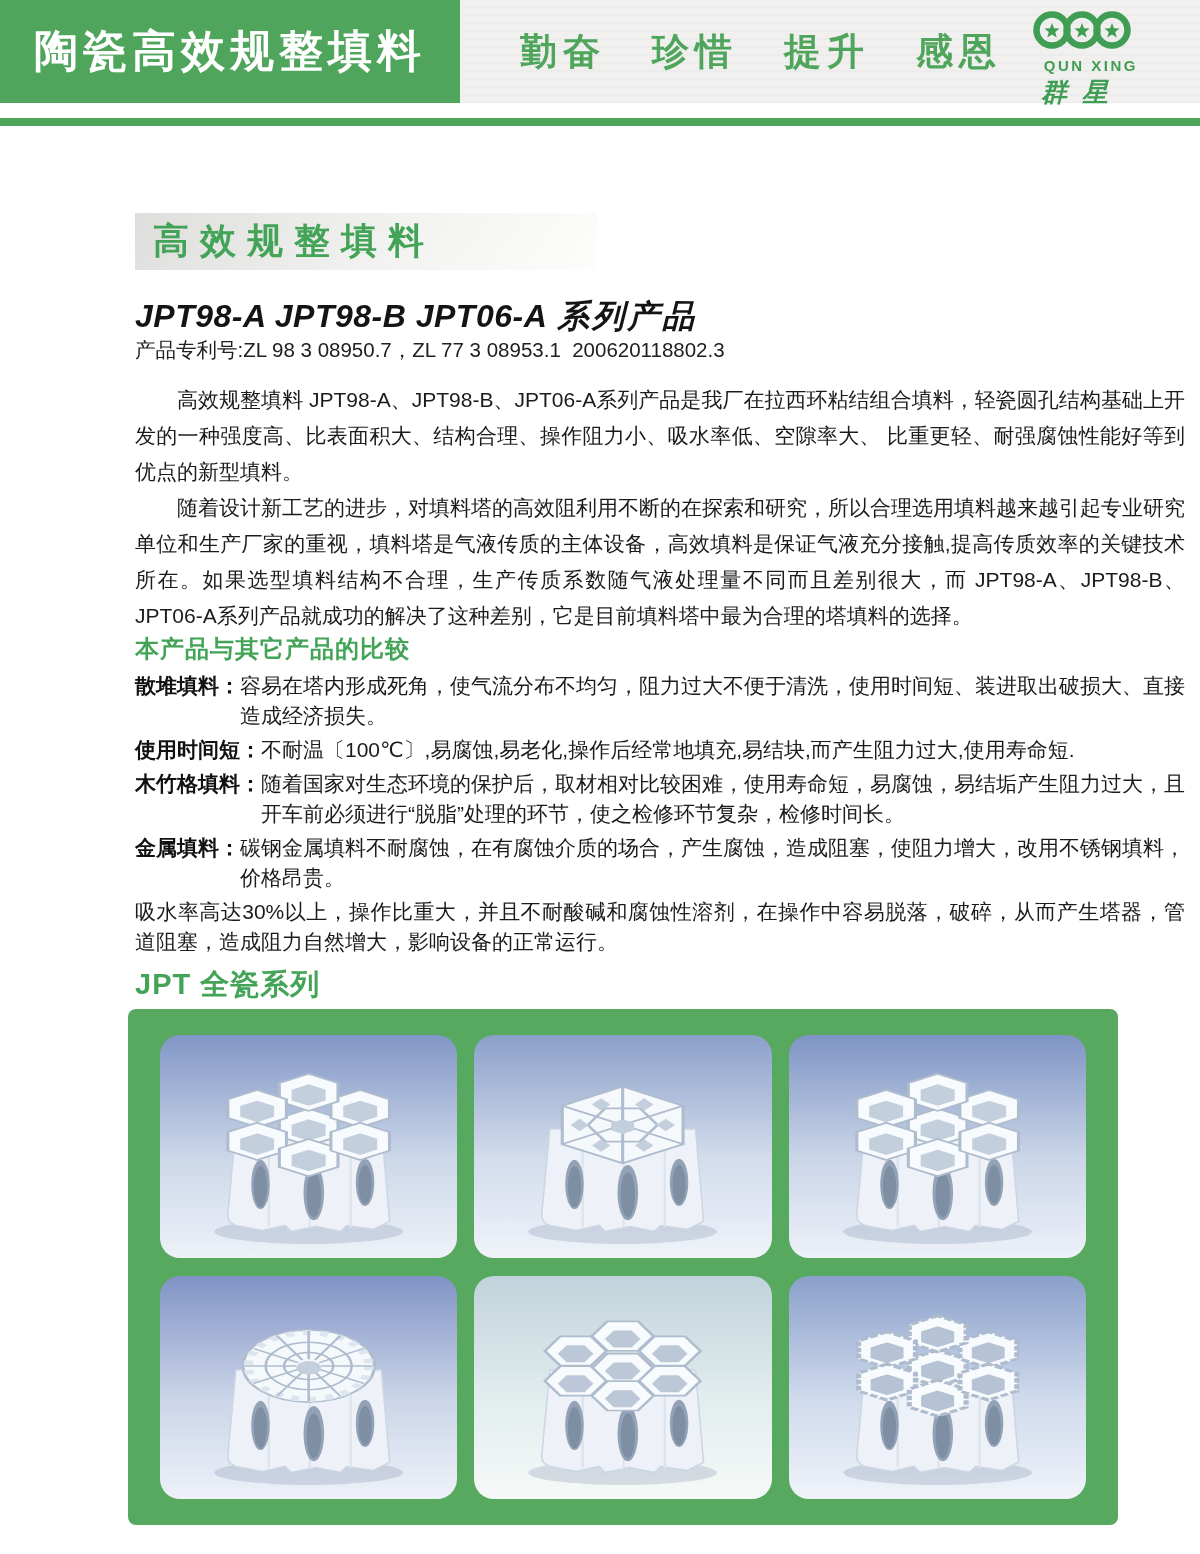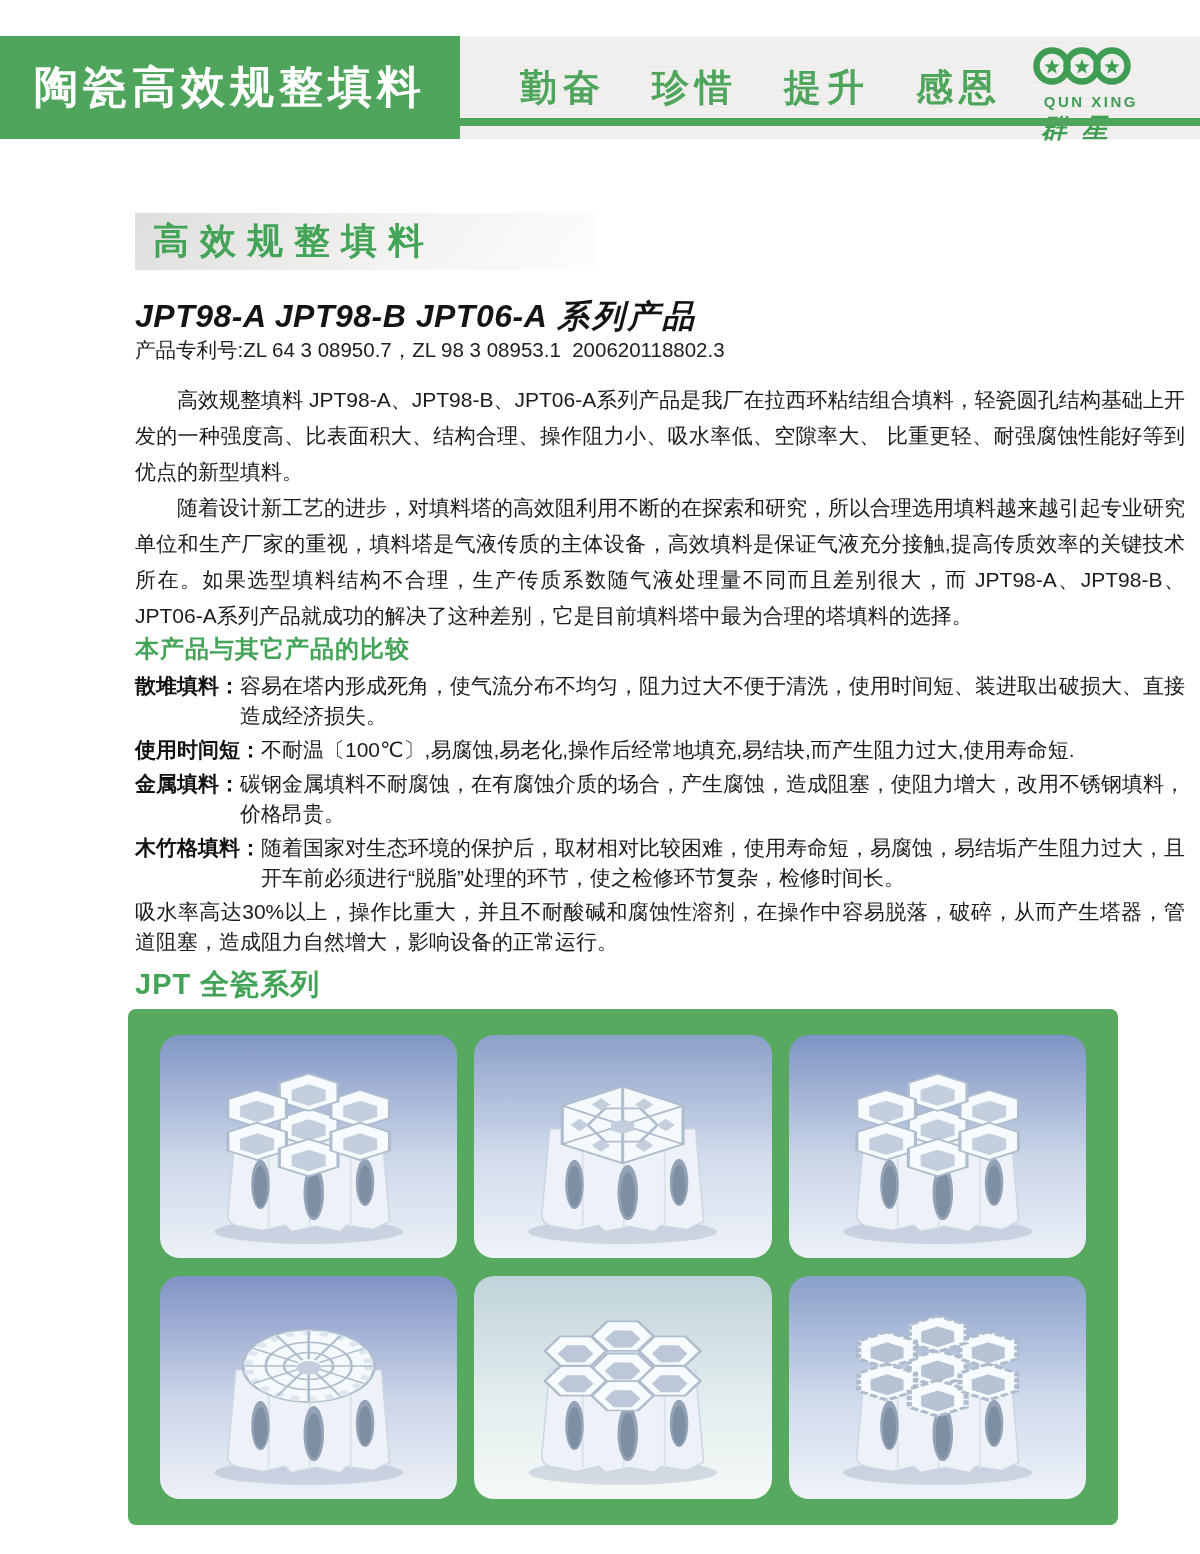--- a/index.html
+++ b/index.html
@@ -9,21 +9,21 @@
     --band-gray:#f0efee;
     --text-dark:#1f1f1f;
   }
   html,body{margin:0;padding:0;}
   body{
     width:1200px;height:1554px;overflow:hidden;background:#ffffff;
     font-family:"Liberation Sans","DejaVu Sans",sans-serif;
     color:var(--text-dark);position:relative;
   }
   
-  .header{position:absolute;left:0;top:0;width:1200px;height:80px;margin-top:36px;}
+  .header{position:absolute;left:0;top:0;width:1200px;height:80px;}
   .header-green{
     position:absolute;left:0;top:0;width:460px;height:103px;background:var(--green);
     display:flex;align-items:center;justify-content:center;
   }
   .banner-title{
     color:#fff;font-size:44px;font-weight:bold;letter-spacing:5px;white-space:nowrap;
   }
   .header-gray{
     position:absolute;left:460px;top:0;right:0;height:103px;
     background:repeating-linear-gradient(180deg,#f1f0ef 0 6px,#edecec 6px 8px);
@@ -117,43 +117,43 @@
 <div class="content">
 
   <div class="title-bar">
     <span class="title-bar-text">高效规整填料</span>
   </div>
 
   <div class="series">
     <span class="series-latin">JPT98-A JPT98-B JPT06-A</span><span class="series-cn">系列产品</span>
   </div>
 
-  <div class="patent">产品专利号:ZL 64 3 08950.7，ZL 98 3 08953.1  200620118802.3</div>
+  <div class="patent">产品专利号:ZL 98 3 08950.7，ZL 77 3 08953.1  200620118802.3</div>
 
   <p class="para first">高效规整填料 JPT98-A、JPT98-B、JPT06-A系列产品是我厂在拉西环粘结组合填料，轻瓷圆孔结构基础上开发的一种强度高、比表面积大、结构合理、操作阻力小、吸水率低、空隙率大、 比重更轻、耐强腐蚀性能好等到优点的新型填料。</p>
   <p class="para">随着设计新工艺的进步，对填料塔的高效阻利用不断的在探索和研究，所以合理选用填料越来越引起专业研究单位和生产厂家的重视，填料塔是气液传质的主体设备，高效填料是保证气液充分接触,提高传质效率的关键技术所在。如果选型填料结构不合理，生产传质系数随气液处理量不同而且差别很大，而 JPT98-A、JPT98-B、JPT06-A系列产品就成功的解决了这种差别，它是目前填料塔中最为合理的塔填料的选择。</p>
 
   <div class="cmp-heading">本产品与其它产品的比较</div>
 
   <div class="cmp-list">
     <div class="cmp-item">
       <span class="cmp-label">散堆填料：</span>
       <span class="cmp-text">容易在塔内形成死角，使气流分布不均匀，阻力过大不便于清洗，使用时间短、装进取出破损大、直接造成经济损失。</span>
     </div>
     <div class="cmp-item">
       <span class="cmp-label">使用时间短：</span>
       <span class="cmp-text">不耐温〔100℃〕,易腐蚀,易老化,操作后经常地填充,易结块,而产生阻力过大,使用寿命短.</span>
     </div>
     <div class="cmp-item">
+      <span class="cmp-label">木竹格填料：</span>
+      <span class="cmp-text">随着国家对生态环境的保护后，取材相对比较困难，使用寿命短，易腐蚀，易结垢产生阻力过大，且开车前必须进行“脱脂”处理的环节，使之检修环节复杂，检修时间长。</span>
+    </div>
+    <div class="cmp-item">
       <span class="cmp-label">金属填料：</span>
       <span class="cmp-text">碳钢金属填料不耐腐蚀，在有腐蚀介质的场合，产生腐蚀，造成阻塞，使阻力增大，改用不锈钢填料，价格昂贵。</span>
-    </div>
-    <div class="cmp-item">
-      <span class="cmp-label">木竹格填料：</span>
-      <span class="cmp-text">随着国家对生态环境的保护后，取材相对比较困难，使用寿命短，易腐蚀，易结垢产生阻力过大，且开车前必须进行“脱脂”处理的环节，使之检修环节复杂，检修时间长。</span>
     </div>
     <div class="cmp-item">
       <span class="cmp-text">吸水率高达30%以上，操作比重大，并且不耐酸碱和腐蚀性溶剂，在操作中容易脱落，破碎，从而产生塔器，管道阻塞，造成阻力自然增大，影响设备的正常运行。</span>
     </div>
   </div>
 
   <div class="gallery-heading">JPT 全瓷系列</div>
 
   <div class="panel">
       <div class="cell" style="background: linear-gradient(rgb(129, 150, 198) 0%, rgb(204, 215, 233) 55%, rgb(238, 242, 248) 100%);">

